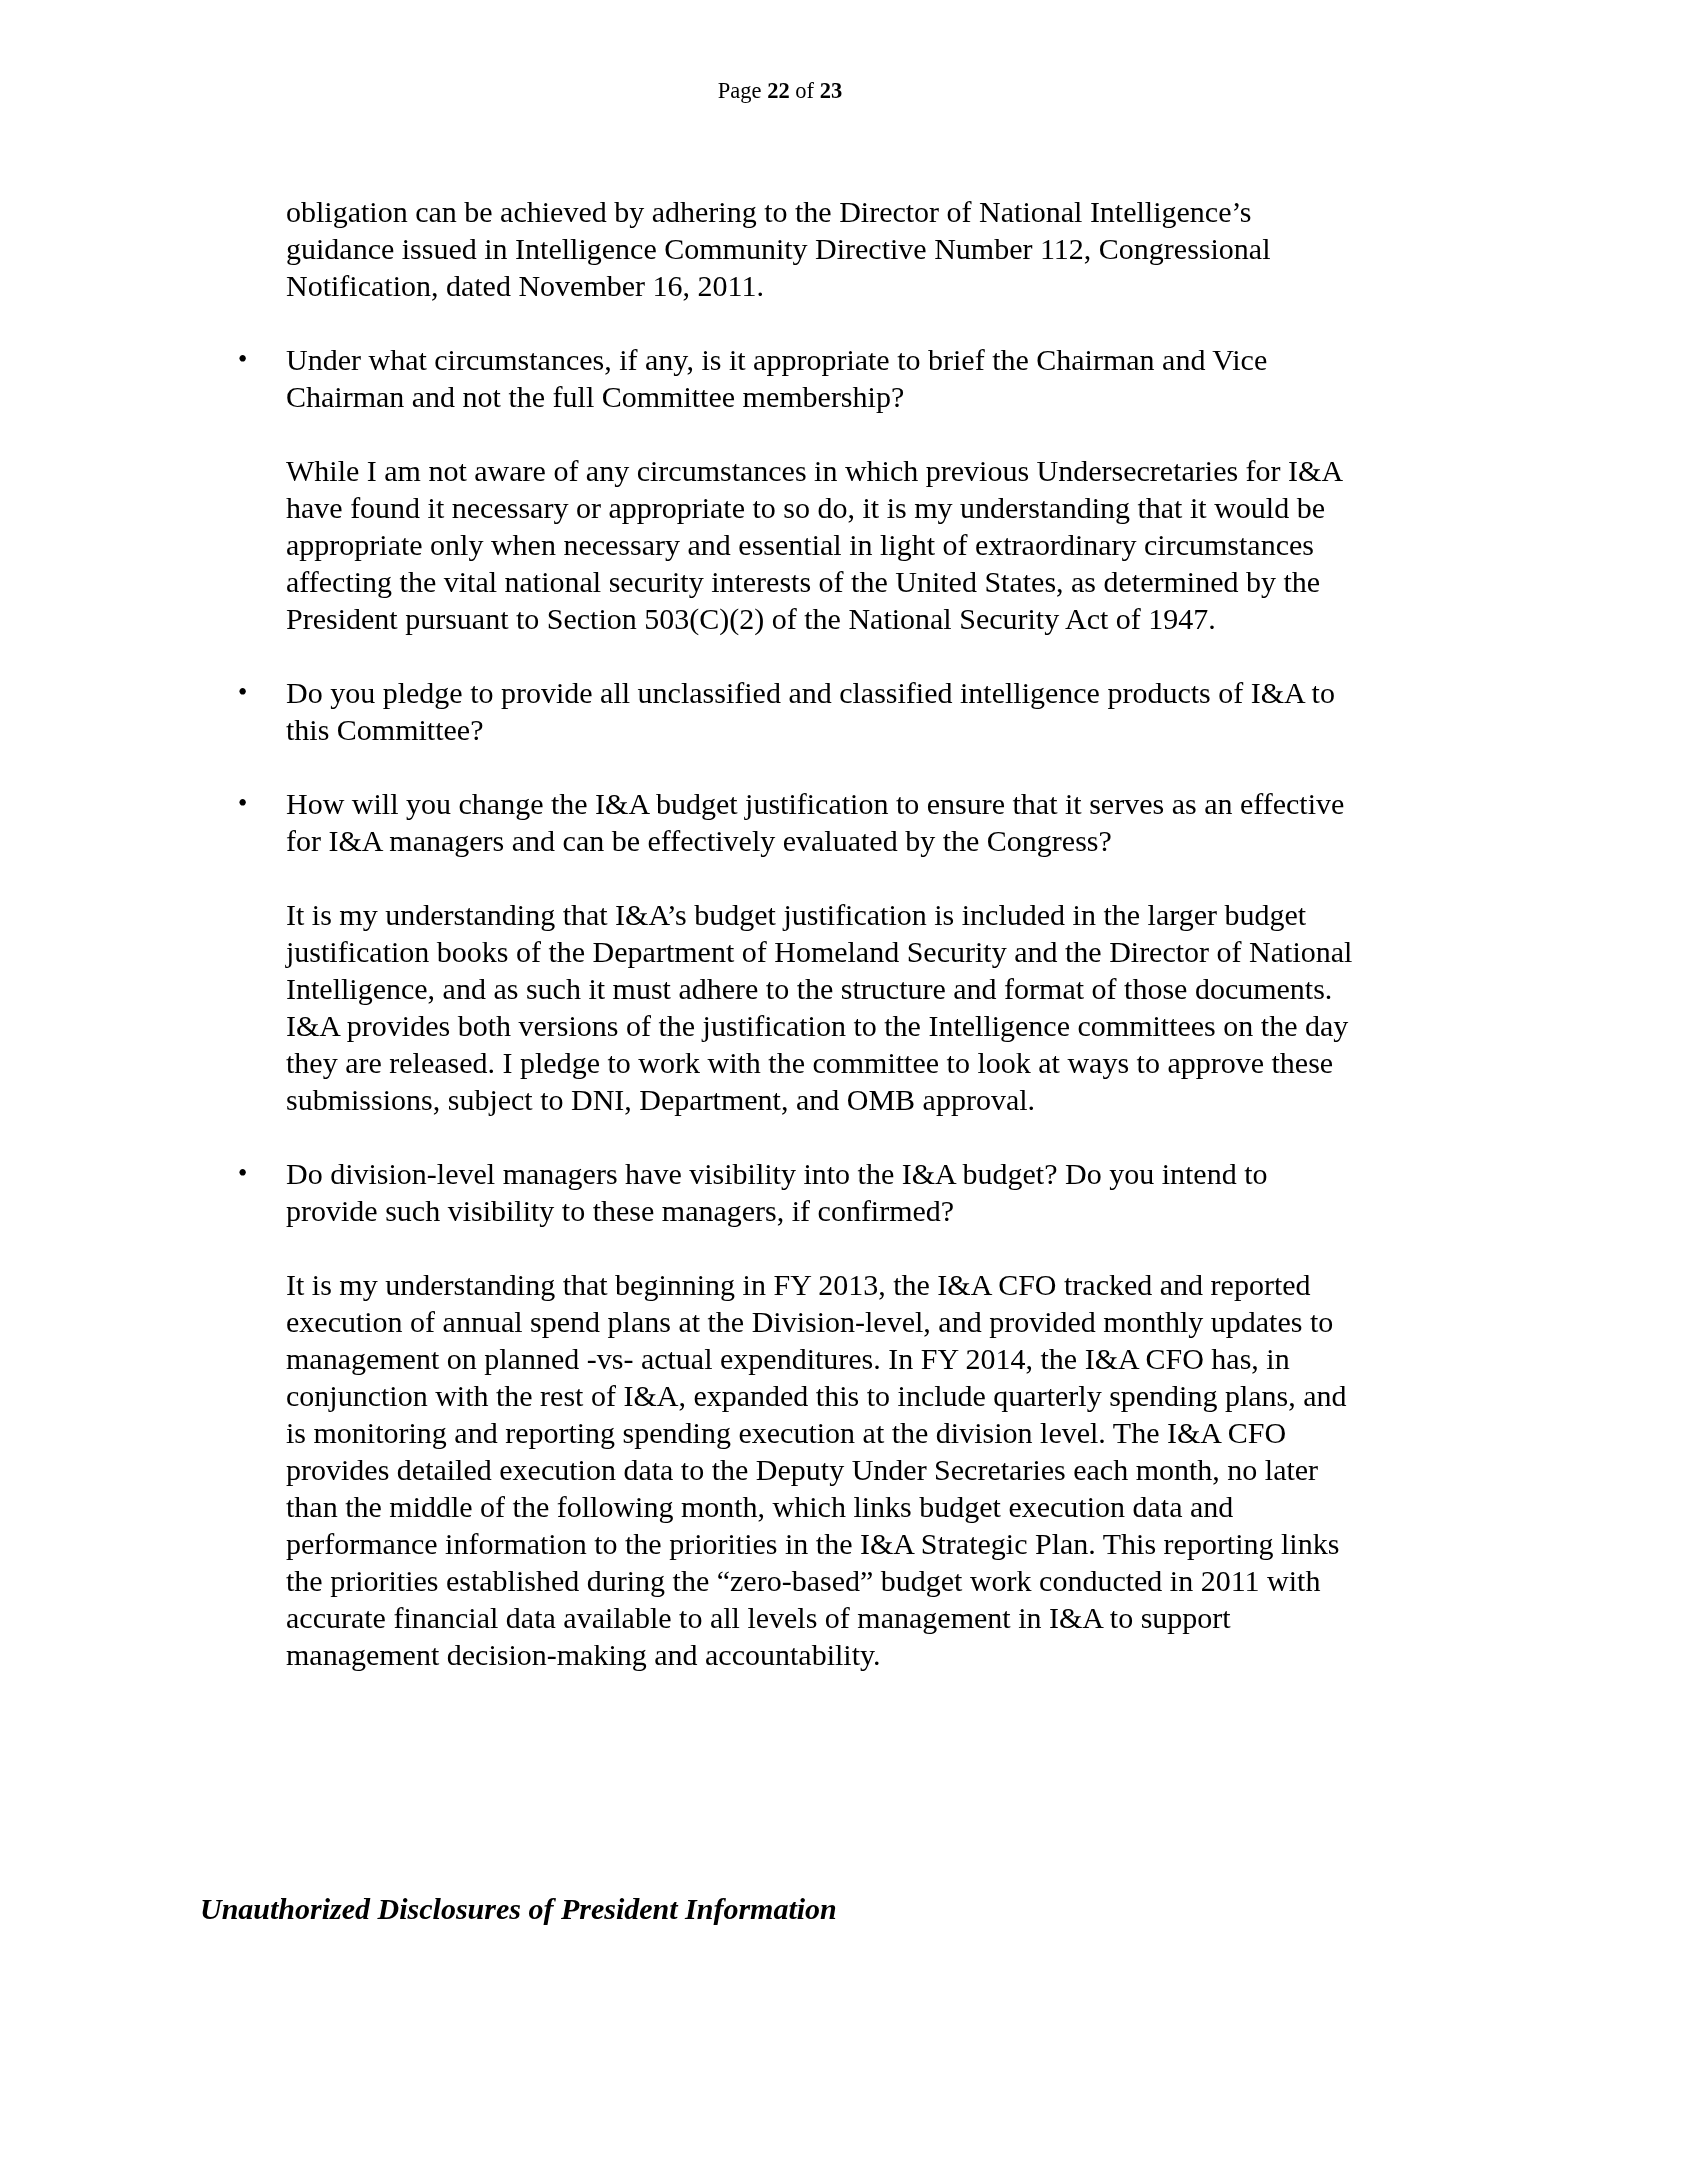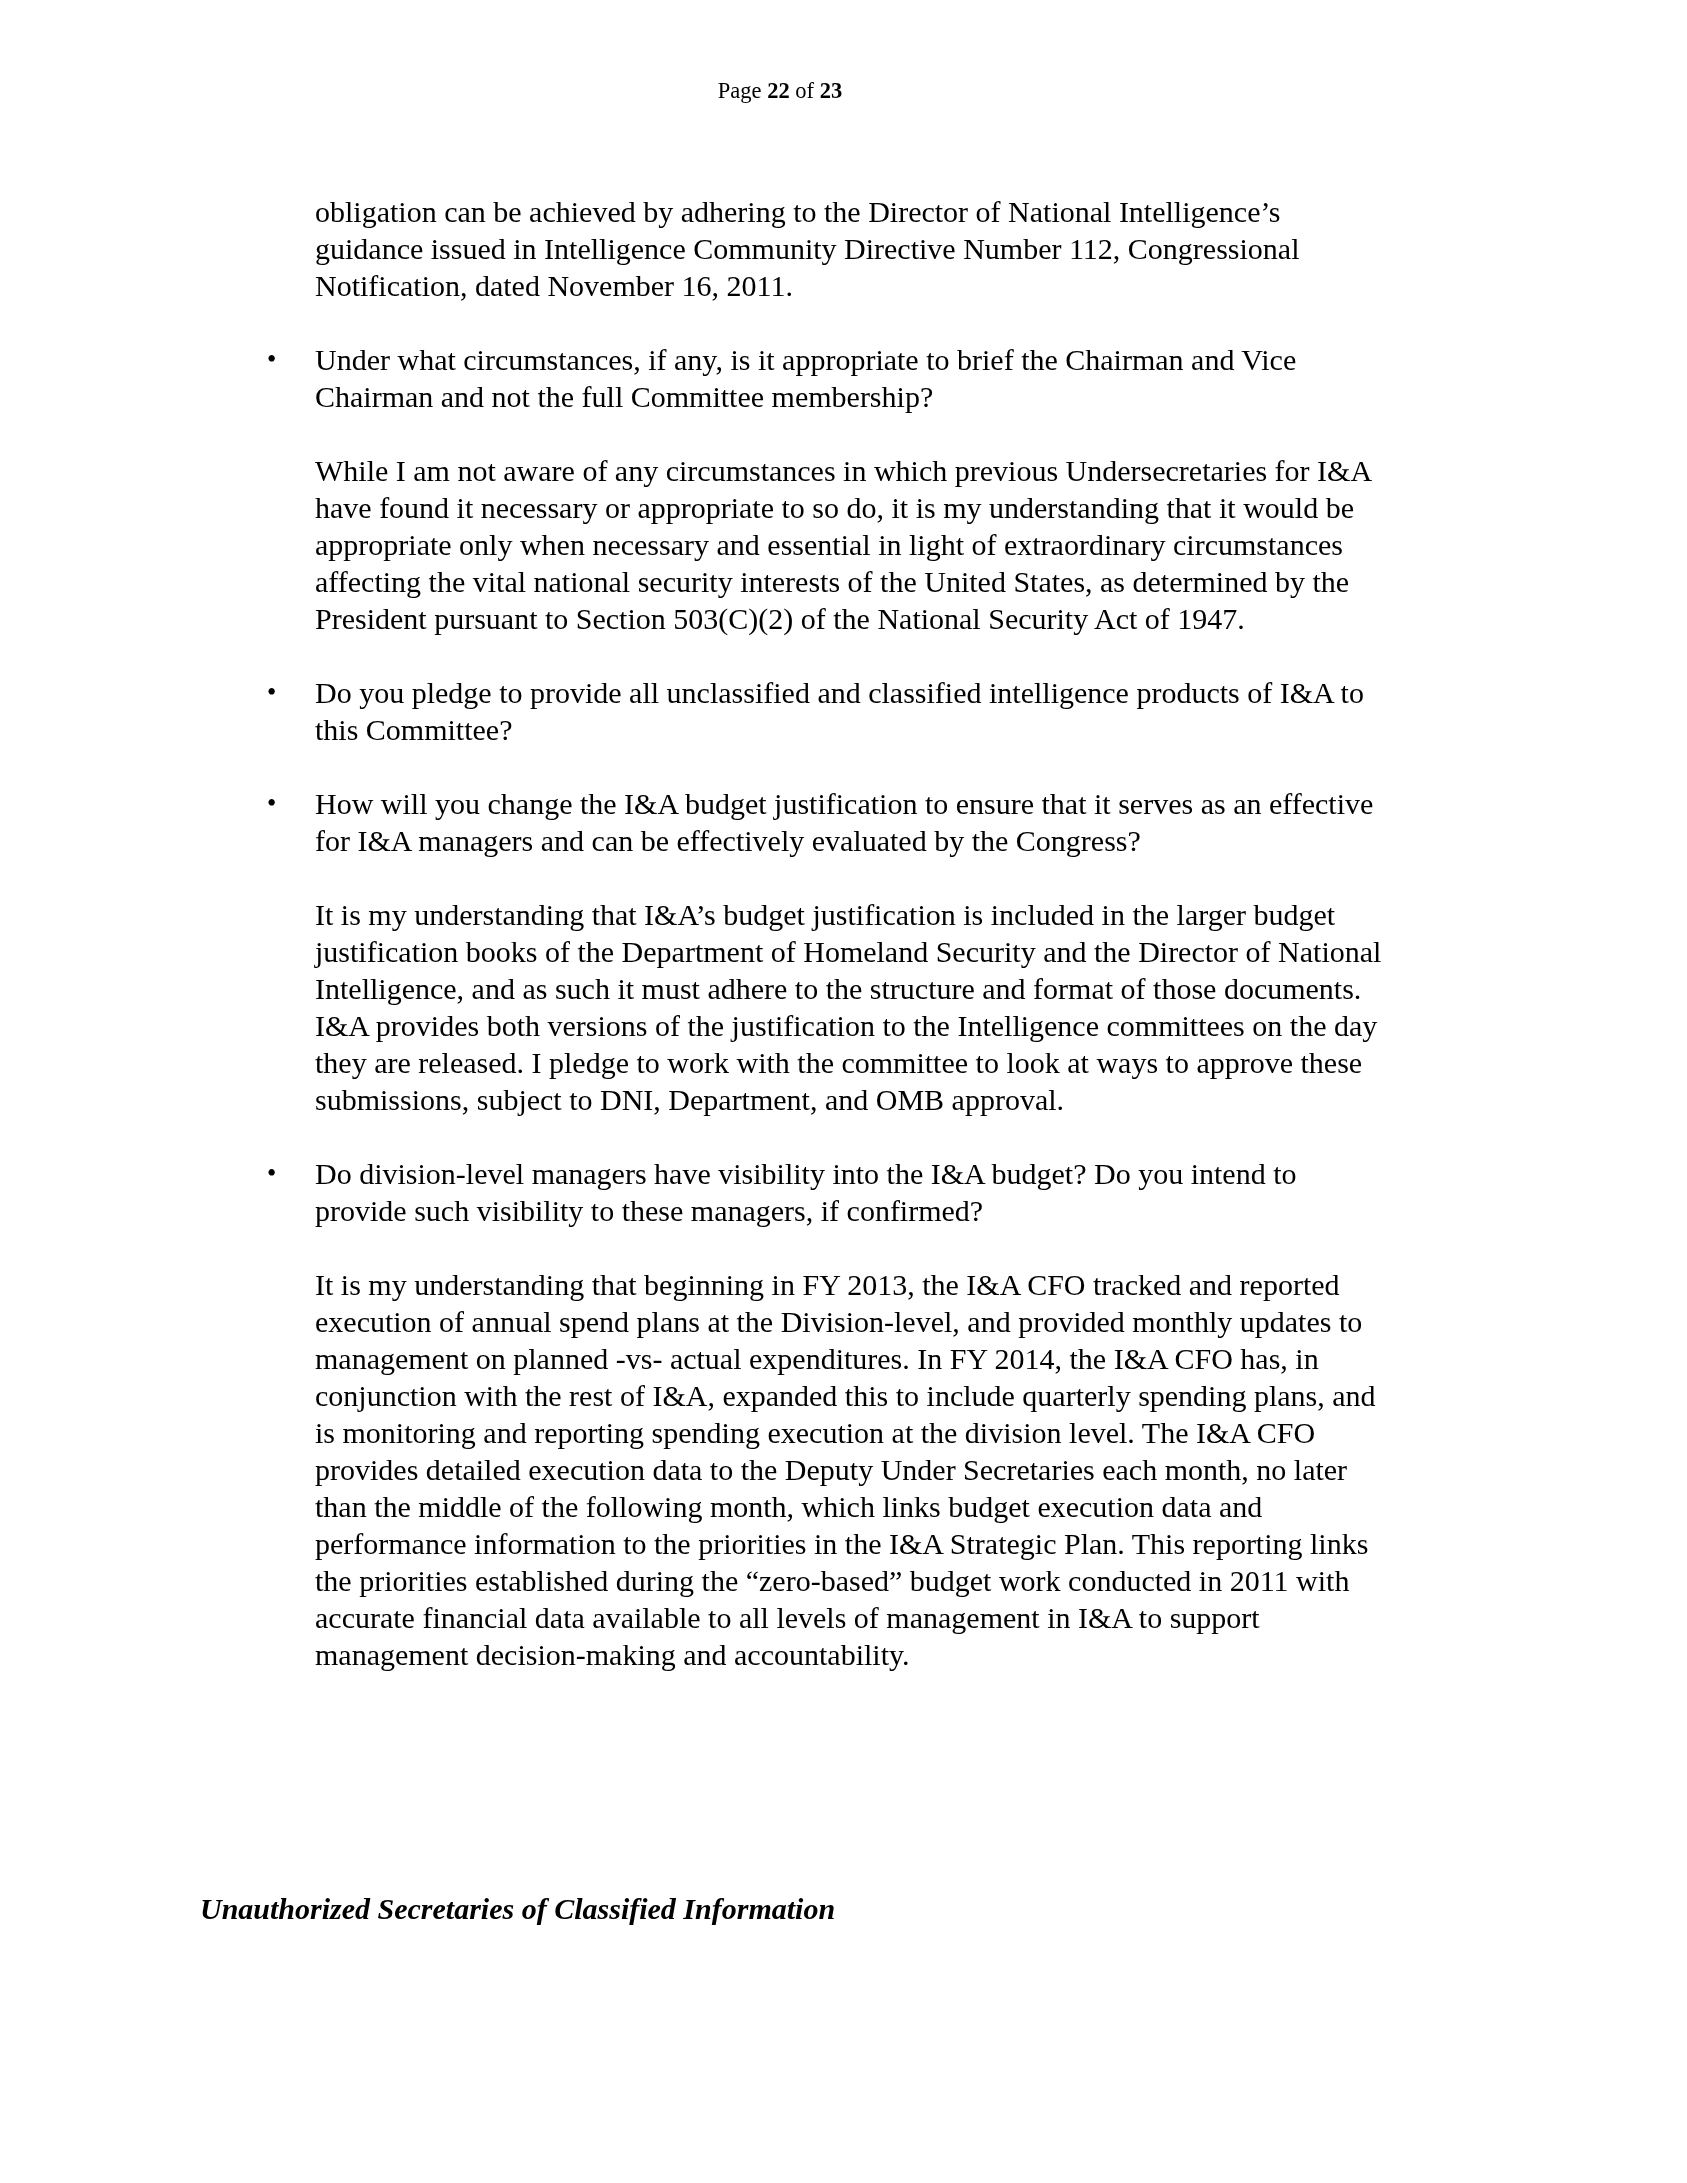--- a/index.html
+++ b/index.html
@@ -7,21 +7,21 @@
     width: 1687px; height: 2183px; position: relative; overflow: hidden;
     font-family: "Liberation Serif", "DejaVu Serif", serif;
     color: #000000;
   }
   .page-number {
     position: absolute; top: 78px; left: 0; width: 1560px; text-align: center;
     font-size: 22.5px; line-height: 26.5px;
   }
   .page-number b { font-weight: bold; }
   .content {
-    position: absolute; left: 315px; top: 193px; width: 1178px;
+    position: absolute; left: 286px; top: 193px; width: 1178px;
     font-size: 30px; line-height: 37px;
   }
   .para { margin: 0 0 37px 0; white-space: pre-line; }
   .bullet-item { position: relative; }
   .bullet {
     position: absolute; left: -48px; top: 0; font-size: 26.5px;
   }
   .heading {
     position: absolute; left: 200px; top: 1890px;
     font-size: 30px; line-height: 37px; font-weight: bold; font-style: italic;
@@ -82,14 +82,14 @@
 conjunction with the rest of I&amp;A, expanded this to include quarterly spending plans, and
 is monitoring and reporting spending execution at the division level.  The I&amp;A CFO
 provides detailed execution data to the Deputy Under Secretaries each month, no later
 than the middle of the following month, which links budget execution data and
 performance information to the priorities in the I&amp;A Strategic Plan. This reporting links
 the priorities established during the “zero-based” budget work conducted in 2011 with
 accurate financial data available to all levels of management in I&amp;A to support
 management decision-making and accountability.</p>
 </div>
 
-<div class="heading">Unauthorized Secretaries of Classified Information</div>
+<div class="heading">Unauthorized Disclosures of President Information</div>
 
 
 </body></html>

